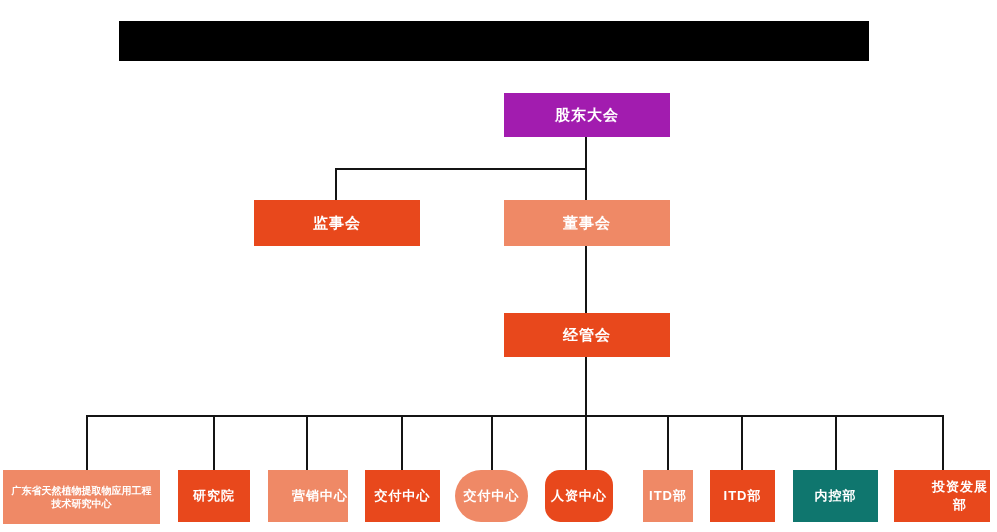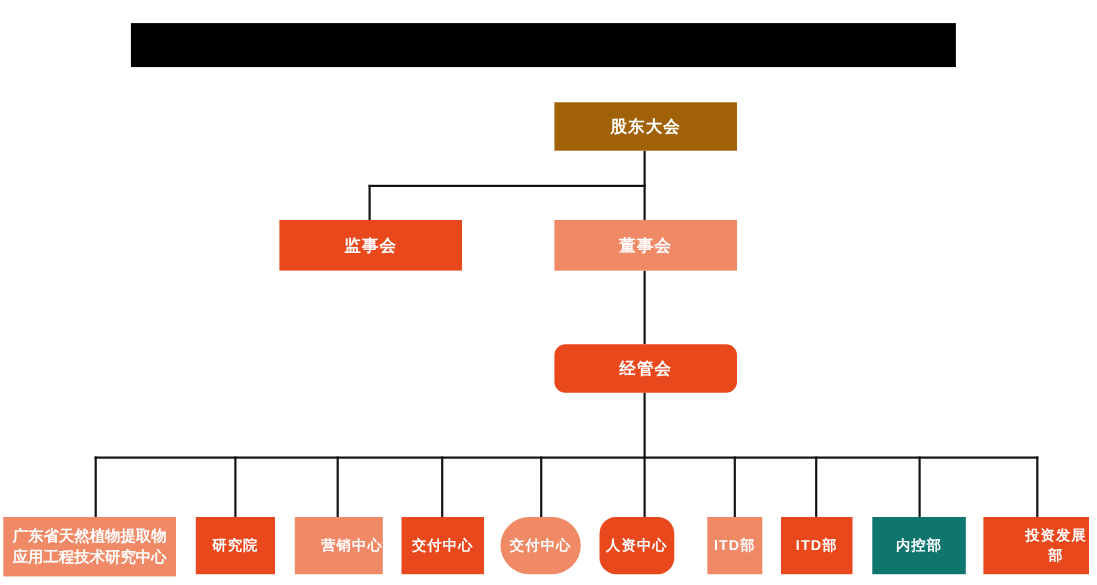--- a/index.html
+++ b/index.html
@@ -24,32 +24,32 @@
     justify-content: center;
     color: #ffffff;
     font-weight: bold;
     text-align: center;
     letter-spacing: 1px;
     box-sizing: border-box;
   }
   .node.lvl-main { font-size: 15px; }
   .node.lvl-dept { font-size: 13px; }
   .node.lvl-dept-long {
-    font-size: 14px;
+    font-size: 10px;
     line-height: 1.35;
     letter-spacing: 0;
     padding: 2px 6px;
   }
   .line { position: absolute; background: #141414; }
 
   
   .box-root        { left: 504px; top:  93px; width: 166px; height: 44px; }
   .box-supervisory { left: 254px; top: 200px; width: 166px; height: 46px; }
   .box-board       { left: 504px; top: 200px; width: 166px; height: 46px; }
-  .box-management  { left: 504px; top: 313px; width: 166px; height: 44px; border-radius: 10px; }
+  .box-management  { left: 504px; top: 313px; width: 166px; height: 44px; }
 
   
   .box-d0 { left:   3px; top: 470px; width: 157px; height: 54px; }
   .box-d1 { left: 178px; top: 470px; width:  72px; height: 52px; }
   .box-d2 { left: 268px; top: 470px; width:  80px; height: 52px; }
   .box-d3 { left: 365px; top: 470px; width:  75px; height: 52px; }
   .box-d4 { left: 455px; top: 470px; width:  73px; height: 52px; }
   .box-d5 { left: 545px; top: 470px; width:  68px; height: 52px; border-radius: 15px; }
   .box-d6 { left: 643px; top: 470px; width:  50px; height: 52px; }
   .box-d7 { left: 710px; top: 470px; width:  65px; height: 52px; }
@@ -74,21 +74,21 @@
   <div class="line" style="left: 213px; top: 415px; width: 2px; height: 55px; background: rgb(20, 20, 20);"></div>
   <div class="line" style="left: 306px; top: 415px; width: 2px; height: 55px; background: rgb(20, 20, 20);"></div>
   <div class="line" style="left: 401px; top: 415px; width: 2px; height: 55px; background: rgb(20, 20, 20);"></div>
   <div class="line" style="left: 491px; top: 415px; width: 2px; height: 55px; background: rgb(20, 20, 20);"></div>
   <div class="line" style="left: 585px; top: 415px; width: 2px; height: 55px; background: rgb(20, 20, 20);"></div>
   <div class="line" style="left: 667px; top: 415px; width: 2px; height: 55px; background: rgb(20, 20, 20);"></div>
   <div class="line" style="left: 741px; top: 415px; width: 2px; height: 55px; background: rgb(20, 20, 20);"></div>
   <div class="line" style="left: 835px; top: 415px; width: 2px; height: 55px; background: rgb(20, 20, 20);"></div>
   <div class="line" style="left: 942px; top: 415px; width: 2px; height: 55px; background: rgb(20, 20, 20);"></div>
 
-  <div class="node lvl-main box-root" style="background: #a16207;">
+  <div class="node lvl-main box-root" style="background: #a21caf;">
     <span>股东大会</span>
   </div>
 
   <div class="node lvl-main box-board" style="background: rgb(239, 137, 102);">
     <span>董事会</span>
   </div>
   <div class="node lvl-main box-supervisory" style="background: rgb(232, 72, 28);">
     <span>监事会</span>
   </div>
 

